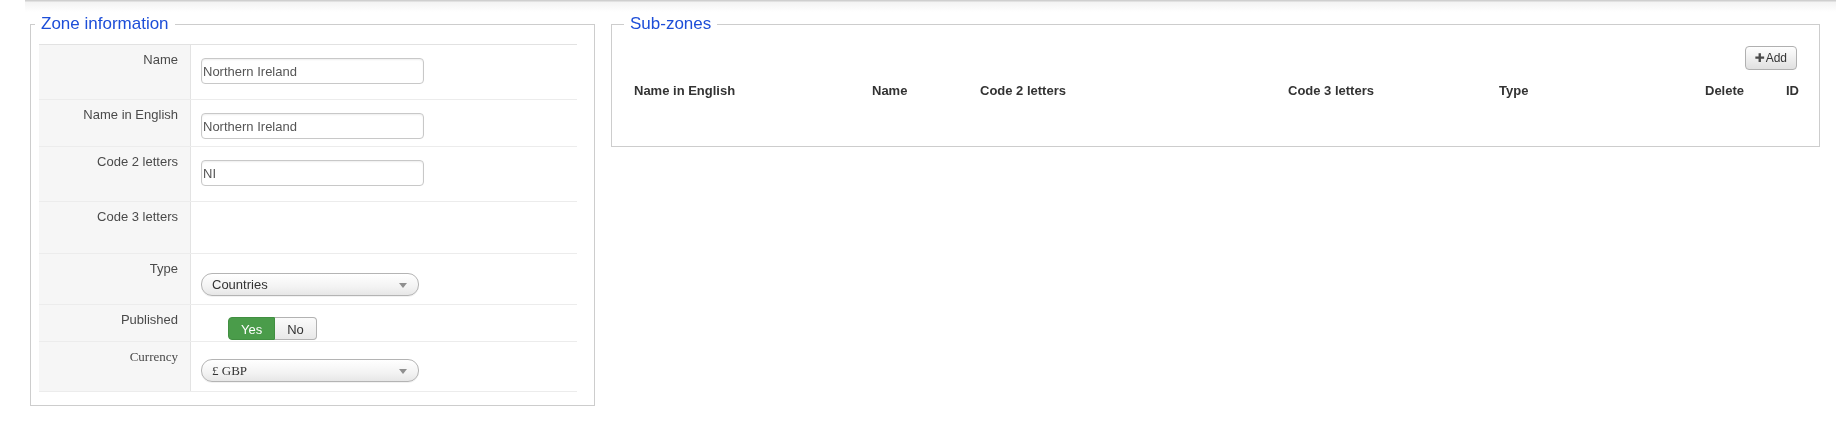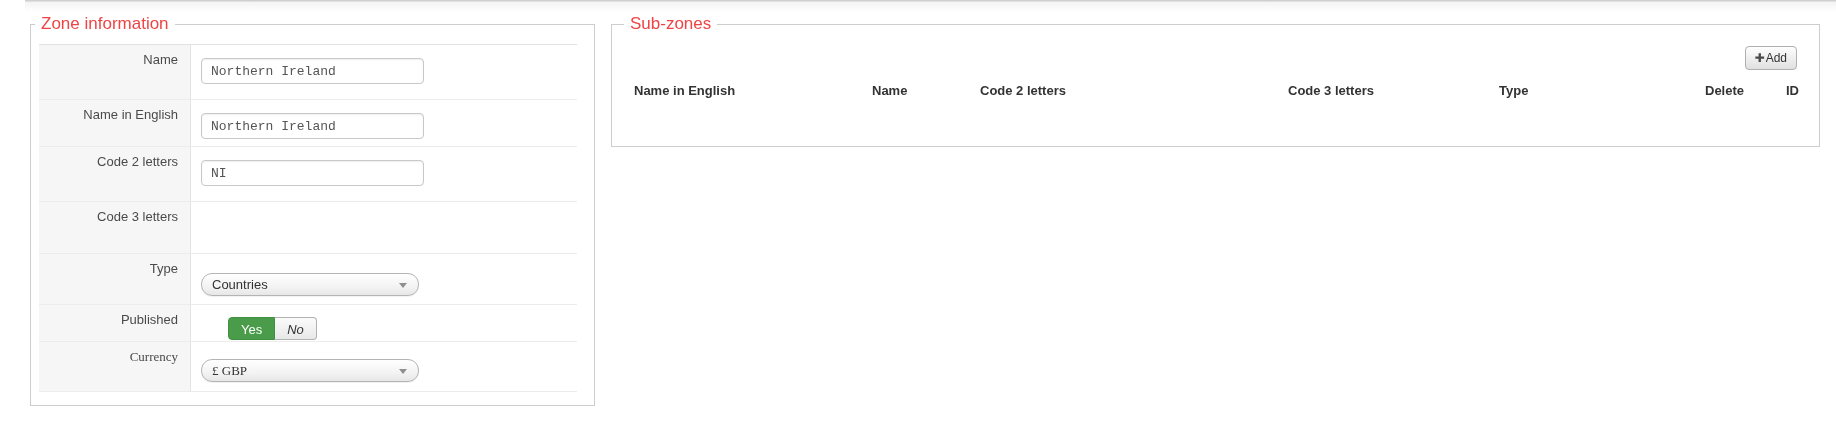--- a/index.html
+++ b/index.html
@@ -12,42 +12,42 @@
   .top-line {
     position: absolute; left: 25px; right: 0; top: 0; height: 12px;
     background: linear-gradient(to bottom, #cfcfcf 0px, #cfcfcf 1px, #f3f3f3 2px, #ffffff 12px);
   }
   
   .panel { position: absolute; border: 1px solid #cdcdcd; background: #fff; }
   .panel-zone { left: 30px; top: 24px; width: 565px; height: 382px; }
   .panel-subzones { left: 611px; top: 24px; width: 1209px; height: 123px; }
   .legend {
     position: absolute; top: -11px; left: 4px; background: #ffffff;
-    padding: 0 6px; font-size: 17px; color: #ef4444; white-space: nowrap;
+    padding: 0 6px; font-size: 17px; color: #1d4ed8; white-space: nowrap;
   }
   .panel-subzones .legend { left: 12px; }
   
   .form-table {
     position: absolute; left: 8px; right: 17px; top: 19px;
     border-top: 1px solid #e2e2e2;
   }
   .frow { display: flex; border-bottom: 1px solid #ececec; }
   .rh55 { height: 55px; } .rh47 { height: 47px; } .rh52 { height: 52px; }
   .rh51 { height: 51px; } .rh37 { height: 37px; gap: 27px; } .rh50 { height: 50px; font-family: Liberation Serif, serif; }
   .flabel {
     width: 152px; background: #f6f6f6; border-right: 1px solid #e3e3e3;
     text-align: right; padding: 7px 12px 0 0; font-size: 13px; color: #4a4a4a;
     flex: 0 0 152px;
   }
   .fctrl { flex: 1; padding-left: 10px; }
   .pt13 { padding-top: 13px; } .pt19 { padding-top: 19px; }
   .pt12 { padding-top: 12px; } .pt17 { padding-top: 17px; }
   .text-input {
-    width: 223px; height: 26px; padding: 4px 9px; font-size: 13px; color: #555;
-    font-family: Liberation Mono, monospace;
+    width: 223px; height: 26px; padding: 4px 1px; font-size: 13px; color: #555;
+    font-family: Liberation Sans, sans-serif;
     border: 1px solid #c8c8c8; border-radius: 4px; background: #fff;
     box-shadow: inset 0 1px 2px rgba(0,0,0,0.07); outline: none;
   }
   .select {
     position: relative; width: 218px; height: 23px; border: 1px solid #b4b4b4;
     border-radius: 11px; padding: 0 24px 0 10px; font-size: 13px; color: #333;
     line-height: 21px; cursor: pointer; white-space: nowrap; overflow: hidden;
     background: linear-gradient(to bottom, #ffffff 0%, #f3f3f3 60%, #e7e7e7 100%);
     box-shadow: 0 1px 0 rgba(0,0,0,0.05);
   }
@@ -57,21 +57,21 @@
     border-top: 5px solid #8f8f8f;
   }
   .toggle { display: inline-flex; font-size: 13px; line-height: 21px; }
   .t-seg { height: 23px; padding: 1px 12px; cursor: pointer; }
   .t-yes {
     background: #4a9c4a; color: #ffffff; border: 1px solid #418f41;
     border-radius: 4px 0 0 4px;
   }
   .t-no {
     background: linear-gradient(to bottom, #fbfbfb, #e8e8e8); color: #333;
-    border: 1px solid #b2b2b2; border-left: none; border-radius: 0 4px 4px 0; font-style: italic;
+    border: 1px solid #b2b2b2; border-left: none; border-radius: 0 4px 4px 0;
   }
   
   .add-btn {
     position: absolute; top: 21px; right: 22px; height: 24px; padding: 0 9px;
     font-size: 12px; color: #333; cursor: pointer;
     font-family: "Liberation Sans", "DejaVu Sans", sans-serif;
     border: 1px solid #b0b0b0; border-radius: 4px;
     background: linear-gradient(to bottom, #fefefe, #e0e0e0);
     display: inline-flex; align-items: center;
   }

